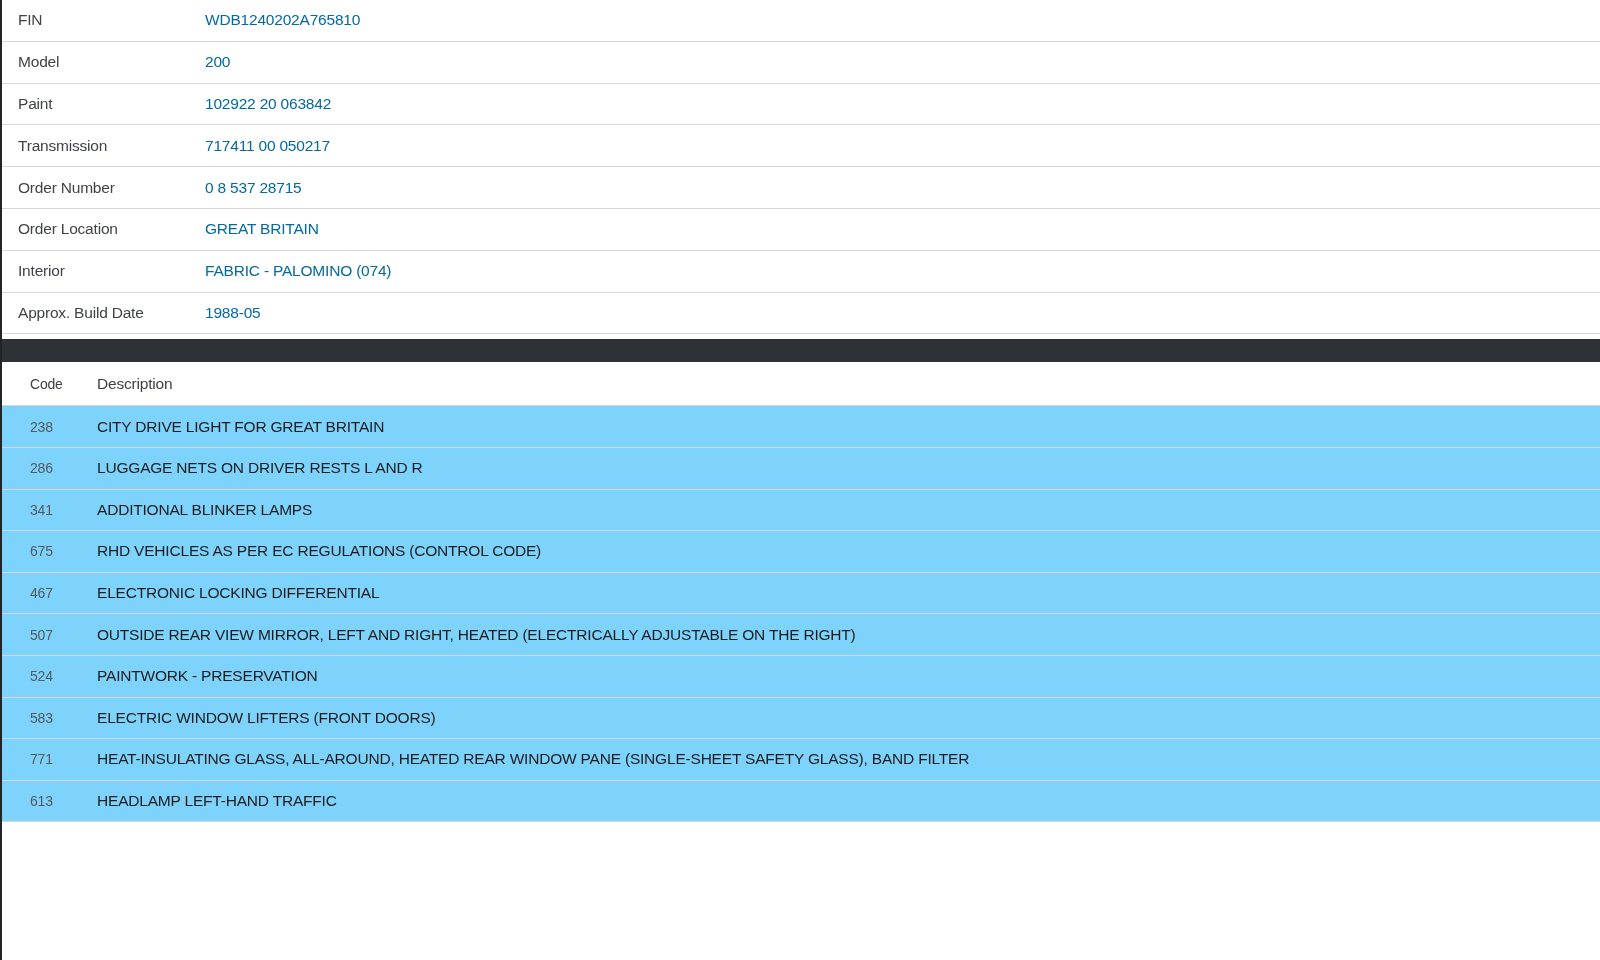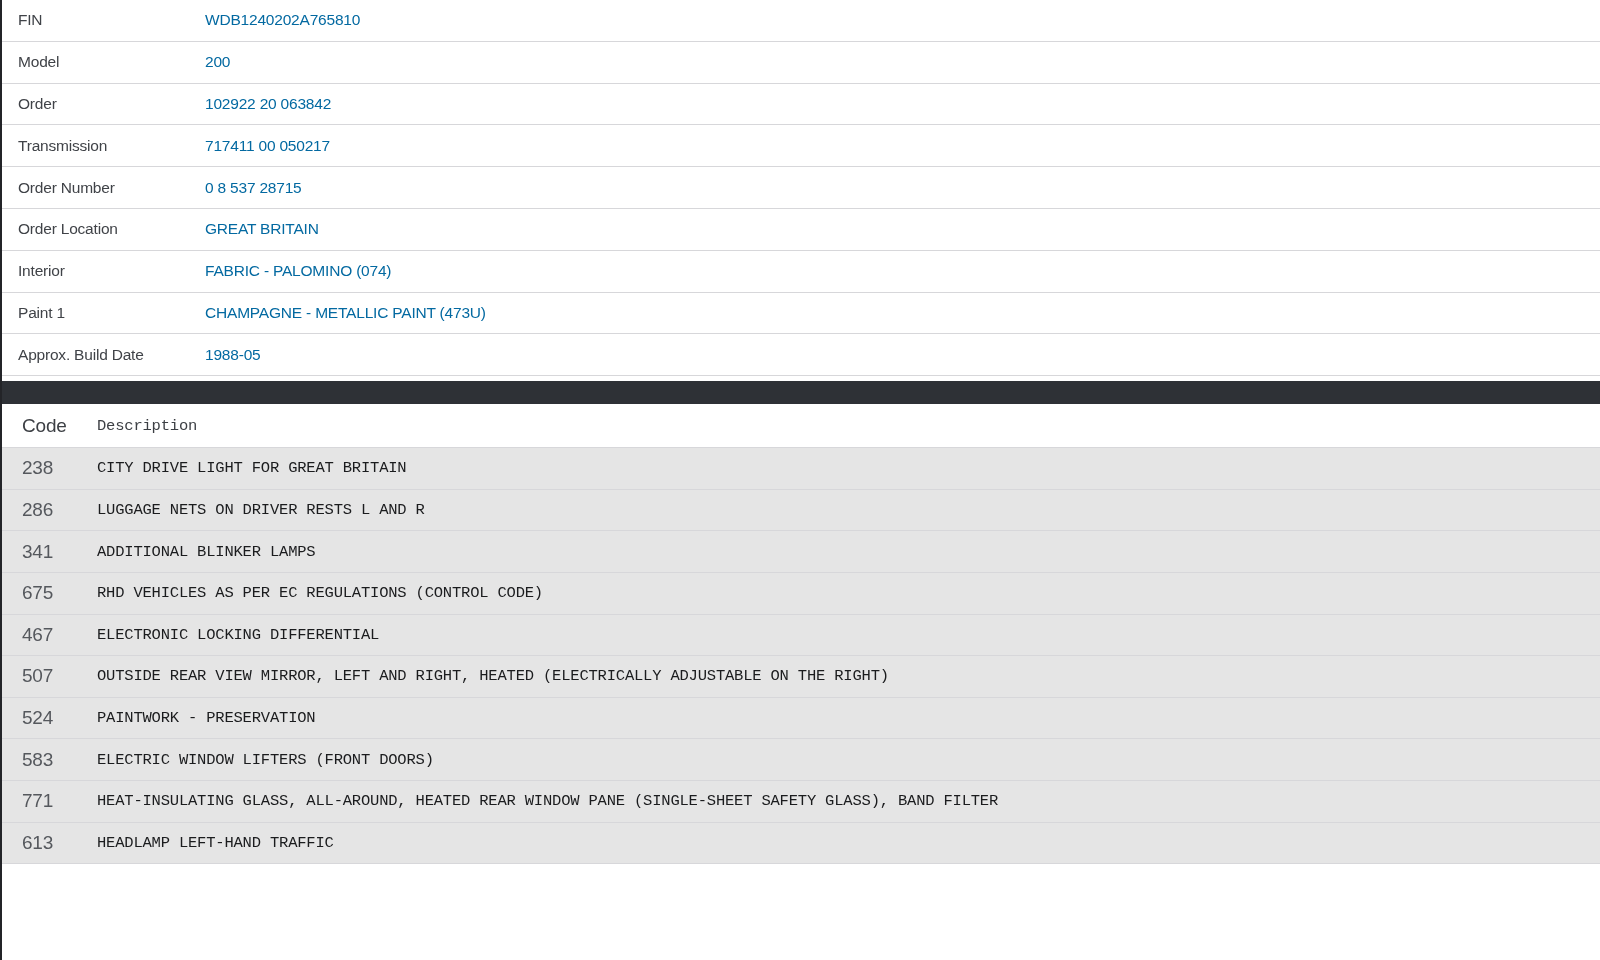--- a/index.html
+++ b/index.html
@@ -69,57 +69,56 @@
   .codes-header .code-cell,
   .codes-header .desc-cell {
     color: #3c3f44;
   }
   .code-row {
     display: flex;
     align-items: center;
     height: 41.6px;
     box-sizing: border-box;
     border-bottom: 1px solid #d7d7da;
-    background: #e5e5e5;
+    background: #7dd3fc;
   }
   .code-cell {
     box-sizing: border-box;
     flex: 0 0 95px;
-    padding-left: 20px;
-    font-size: 19px;
+    padding-left: 28px;
+    font-size: 14px;
     letter-spacing: -0.2px;
     color: #55585d;
     white-space: nowrap;
   }
   .desc-cell {
     font-size: 15.5px;
     letter-spacing: -0.2px;
     color: #1b1c1e;
     white-space: nowrap;
-    font-family: Liberation Mono, monospace;
   }
 </style>
 </head>
 <body>
 
 <div class="page">
 
   <div class="spec-table">
   <div class="spec-row">
     <div class="spec-label">FIN</div>
     <div class="spec-value">WDB1240202A765810</div>
   </div>
 
   <div class="spec-row">
     <div class="spec-label">Model</div>
     <div class="spec-value">200</div>
   </div>
 
   <div class="spec-row">
-    <div class="spec-label">Order</div>
+    <div class="spec-label">Paint</div>
     <div class="spec-value">102922 20 063842</div>
   </div>
 
   <div class="spec-row">
     <div class="spec-label">Transmission</div>
     <div class="spec-value">717411 00 050217</div>
   </div>
 
   <div class="spec-row">
     <div class="spec-label">Order Number</div>
@@ -129,24 +128,20 @@
   <div class="spec-row">
     <div class="spec-label">Order Location</div>
     <div class="spec-value">GREAT BRITAIN</div>
   </div>
 
   <div class="spec-row">
     <div class="spec-label">Interior</div>
     <div class="spec-value">FABRIC - PALOMINO (074)</div>
   </div>
 
-  <div class="spec-row">
-    <div class="spec-label">Paint 1</div>
-    <div class="spec-value">CHAMPAGNE - METALLIC PAINT (473U)</div>
-  </div>
 
   <div class="spec-row">
     <div class="spec-label">Approx. Build Date</div>
     <div class="spec-value">1988-05</div>
   </div>
 </div>
 
   <div class="section-gap"></div>
   <div class="divider-bar"></div>
 

